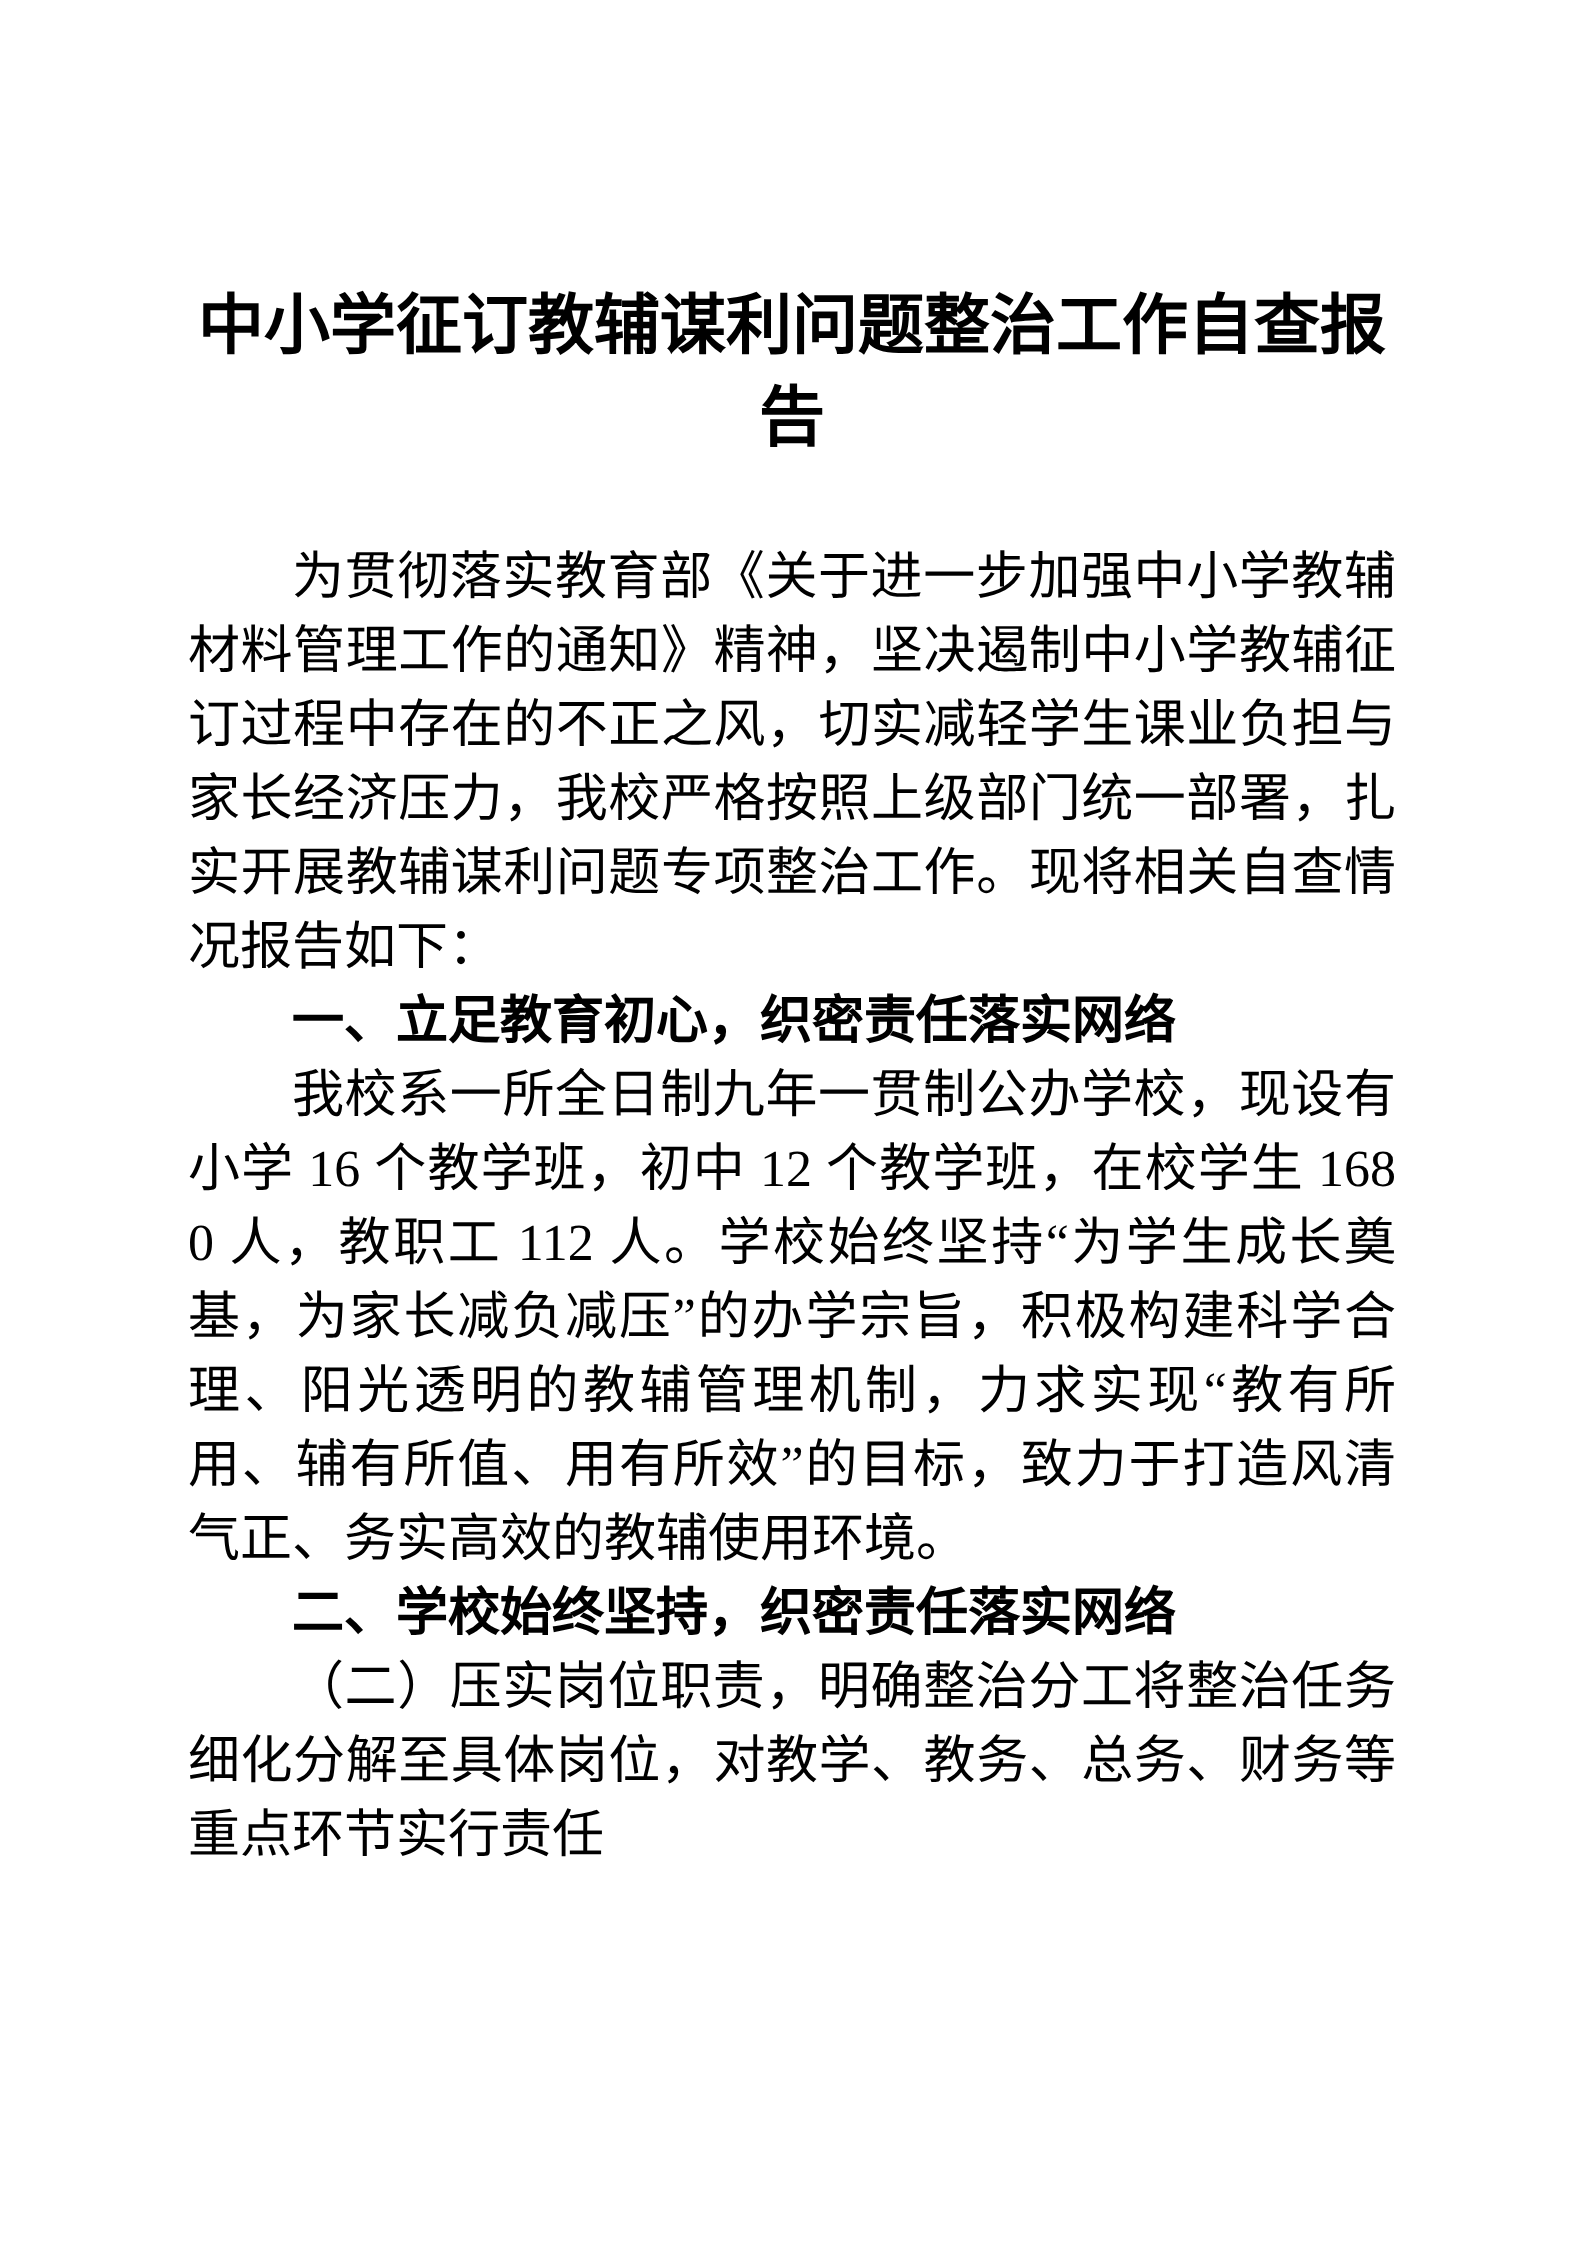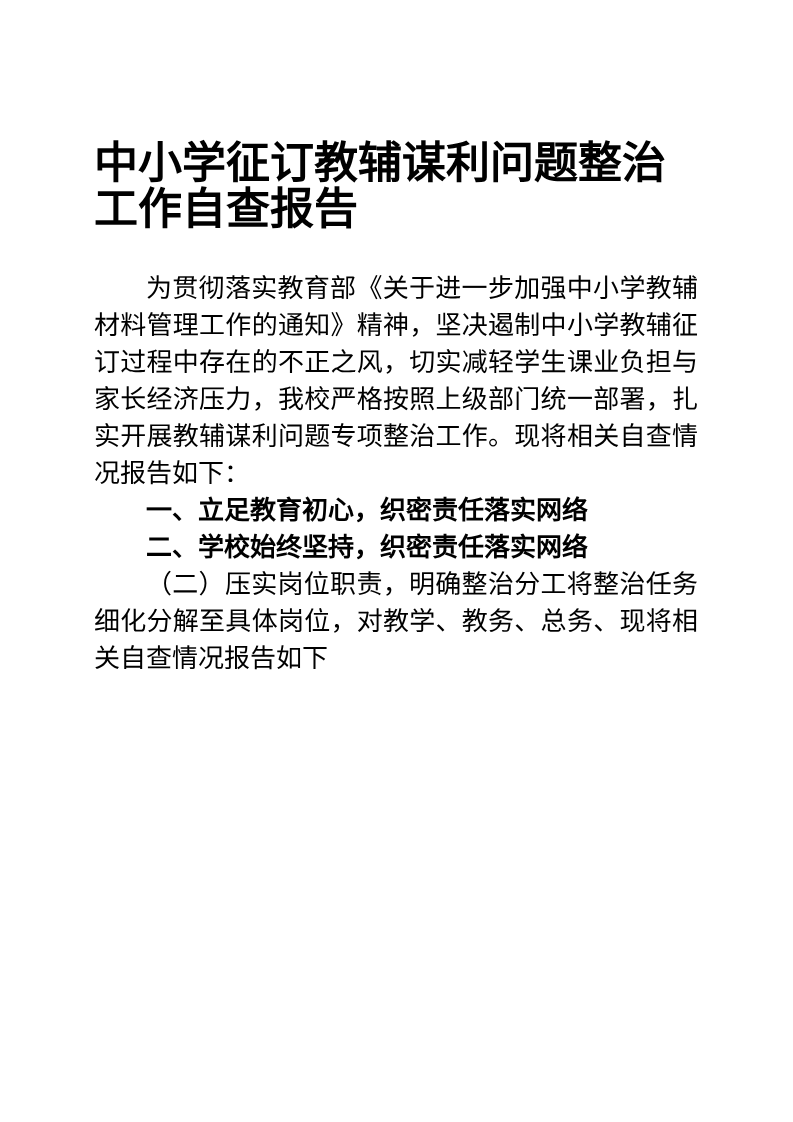--- a/index.html
+++ b/index.html
@@ -17,24 +17,24 @@
     color: #000000;
     margin: 0 auto;
   }
   .content {
     margin-left: 94px;
     width: 604px;
   }
   .doc-title {
     margin: 0;
     padding-top: 141px;
-    font-size: 44px;
+    font-size: 33px;
     line-height: 46px;
     font-weight: bold;
-    text-align: left;
+    text-align: center;
     letter-spacing: 0;
   }
   .doc-body {
     margin-top: 37px;
     font-size: 26px;
     line-height: 37px;
     text-align: justify;
     text-justify: inter-ideograph;
   }
   .doc-body p {
@@ -54,21 +54,22 @@
   <div class="content">
 
     <h1 class="doc-title">中小学征订教辅谋利问题整治工作自查报告</h1>
 
     <div class="doc-body">
 
       <p class="para-body">为贯彻落实教育部《关于进一步加强中小学教辅材料管理工作的通知》精神，坚决遏制中小学教辅征订过程中存在的不正之风，切实减轻学生课业负担与家长经济压力，我校严格按照上级部门统一部署，扎实开展教辅谋利问题专项整治工作。现将相关自查情况报告如下：</p>
 
       <p class="para-heading">一、立足教育初心，织密责任落实网络</p>
 
+      <p class="para-body">我校系一所全日制九年一贯制公办学校，现设有小学 16 个教学班，初中 12 个教学班，在校学生 1680 人，教职工 112 人。学校始终坚持“为学生成长奠基，为家长减负减压”的办学宗旨，积极构建科学合理、阳光透明的教辅管理机制，力求实现“教有所用、辅有所值、用有所效”的目标，致力于打造风清气正、务实高效的教辅使用环境。</p>
 
       <p class="para-heading">二、学校始终坚持，织密责任落实网络</p>
 
 
-      <p class="para-body">（二）压实岗位职责，明确整治分工将整治任务细化分解至具体岗位，对教学、教务、总务、现将相关自查情况报告如下</p>
+      <p class="para-body">（二）压实岗位职责，明确整治分工将整治任务细化分解至具体岗位，对教学、教务、总务、财务等重点环节实行责任</p>
 
     </div>
   </div>
 </div>
 
 </body></html>

